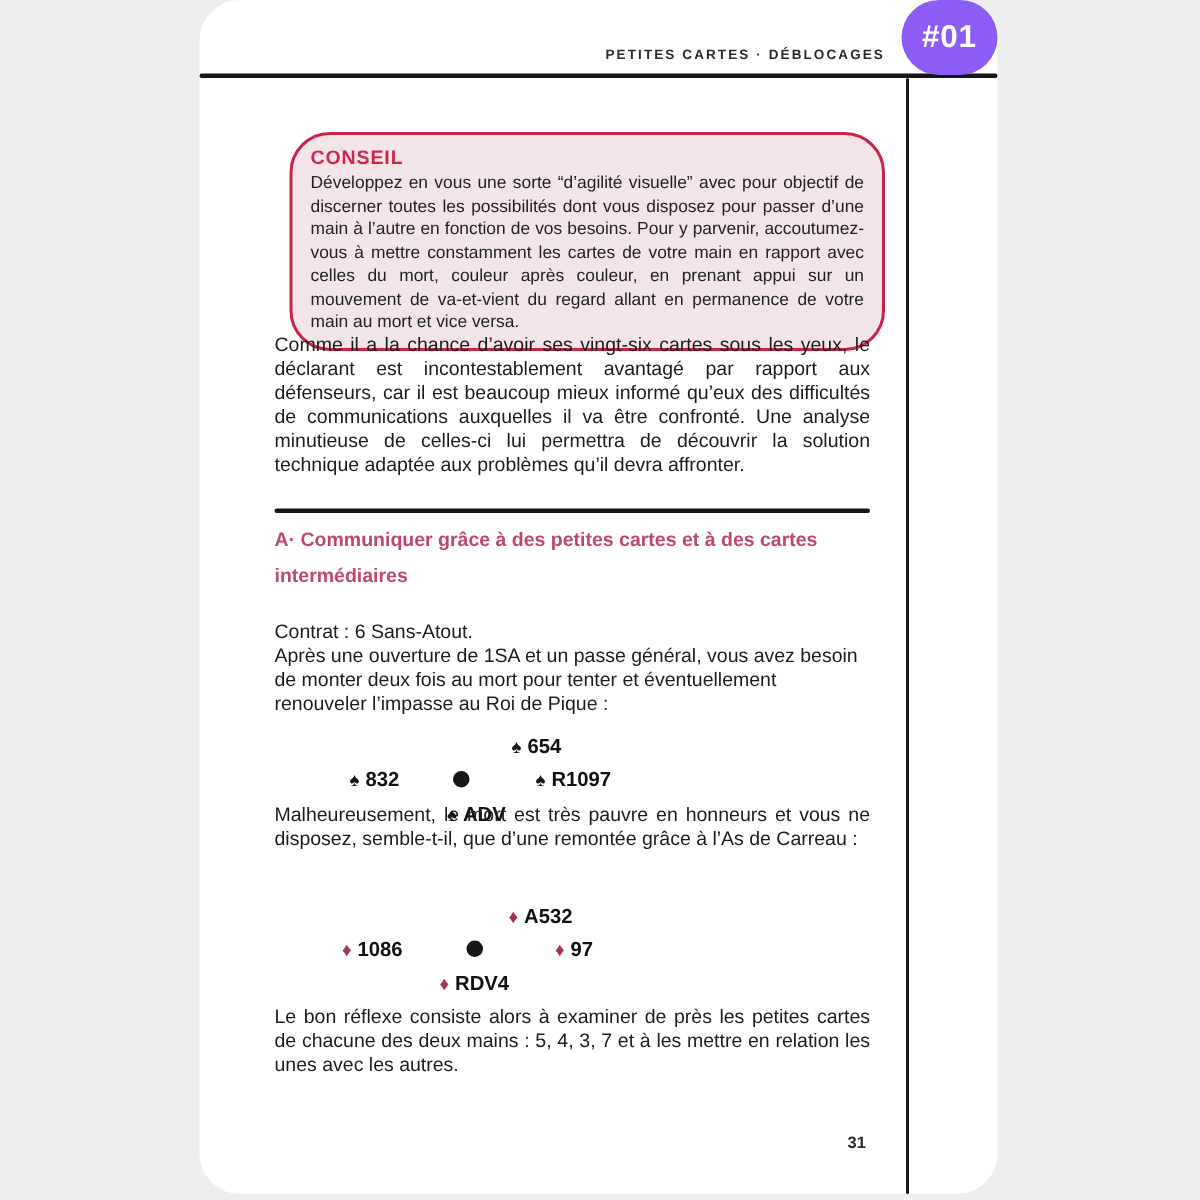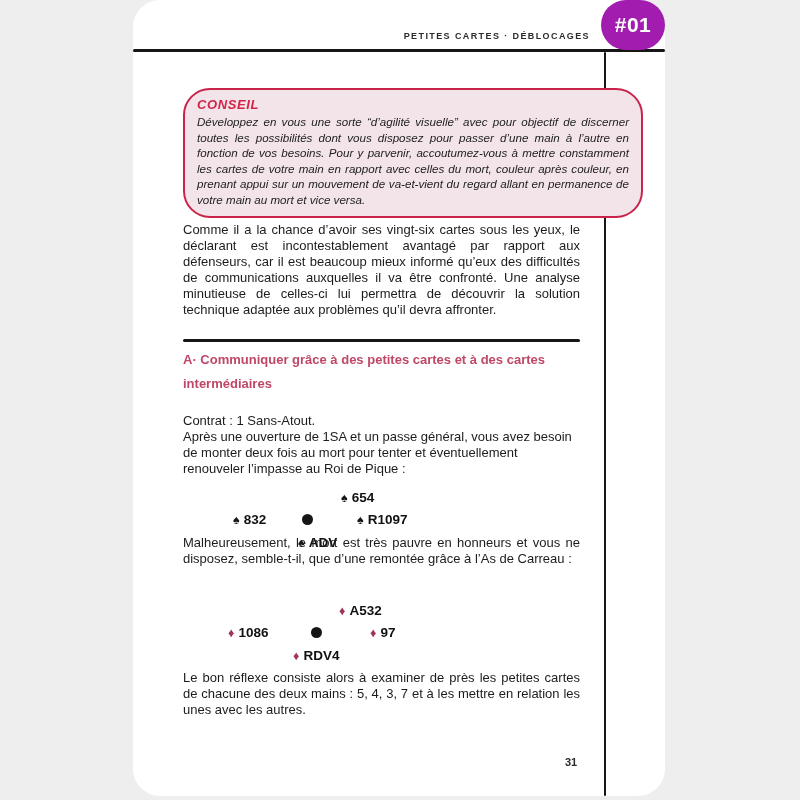--- a/index.html
+++ b/index.html
@@ -21,35 +21,34 @@
     font-size:9px; font-weight:bold; letter-spacing:1.4px;
     color:#2b2b2b; text-transform:uppercase;
   }
   .head-rule {
     position:absolute; left:0; top:49px;
     width:532px; height:3px; background:#161616;
   }
   .chapter-badge {
     position:absolute; left:468px; top:0;
     width:64px; height:50px;
-    background:#a21caf;
+    background:#8b5cf6;
     display:flex; align-items:center; justify-content:center;
   }
   .chapter-badge .num {
     color:#ffffff; font-size:21px; font-weight:bold; letter-spacing:0.5px;
   }
   .vline {
     position:absolute; left:471px; top:52px;
     width:2px; height:744px; background:#161616;
   }
   .conseil {
-    position:absolute; left:50px; top:88px; width:460px;
+    position:absolute; left:60px; top:88px; width:397px;
     background:#f3e4e9; border:2px solid #c9234a;
     padding:7px 12px 9px 12px;
-    font-style:italic;
   }
   .conseil-title {
     color:#d2234a; font-weight:bold; font-size:13px;
     letter-spacing:0.6px; margin-bottom:2px;
   }
   .conseil-body {
     font-size:11.6px; line-height:15.5px; text-align:justify; color:#222;
   }
   .para {
     position:absolute; left:50px; width:397px;
@@ -119,21 +118,21 @@
     <div class="conseil-body">Développez en vous une sorte “d’agilité visuelle” avec pour objectif de discerner toutes les possibilités dont vous disposez pour passer d’une main à l’autre en fonction de vos besoins. Pour y parvenir, accoutumez-vous à mettre constamment les cartes de votre main en rapport avec celles du mort, couleur après couleur, en prenant appui sur un mouvement de va-et-vient du regard allant en permanence de votre main au mort et vice versa.</div>
   </div>
 
   <div class="para para-intro">Comme il a la chance d’avoir ses vingt-six cartes sous les yeux, le déclarant est incontestablement avantagé par rapport aux défenseurs, car il est beaucoup mieux informé qu’eux des difficultés de communications auxquelles il va être confronté. Une analyse minutieuse de celles-ci lui permettra de découvrir la solution technique adaptée aux problèmes qu’il devra affronter.</div>
 
   <div class="section-rule"></div>
 
   <div class="section-heading">A· Communiquer grâce à des petites cartes et à des cartes intermédiaires</div>
 
   <div class="para contract-block">
-    <div>Contrat : 1 Sans-Atout.</div>
+    <div>Contrat : 6 Sans-Atout.</div>
     <div>Après une ouverture de 1SA et un passe général, vous avez besoin de monter deux fois au mort pour tenter et éventuellement renouveler l’impasse au Roi de Pique :</div>
   </div>
 
   <div class="diagram diagram-spades">
     <div class="d-pos d-north">
       <span class="suit">♠</span><span>654</span>
     </div>
     <div class="d-pos d-west">
       <span class="suit">♠</span><span>832</span>
     </div>

